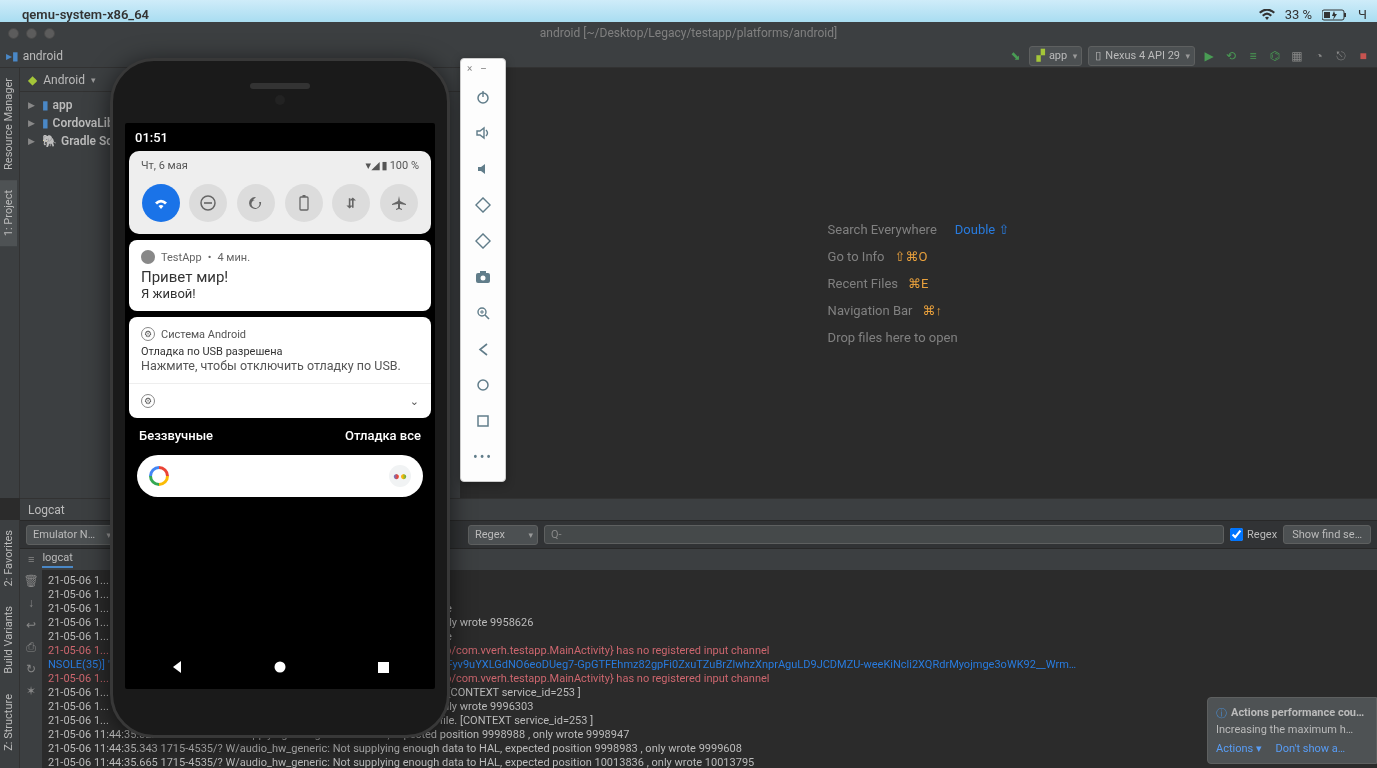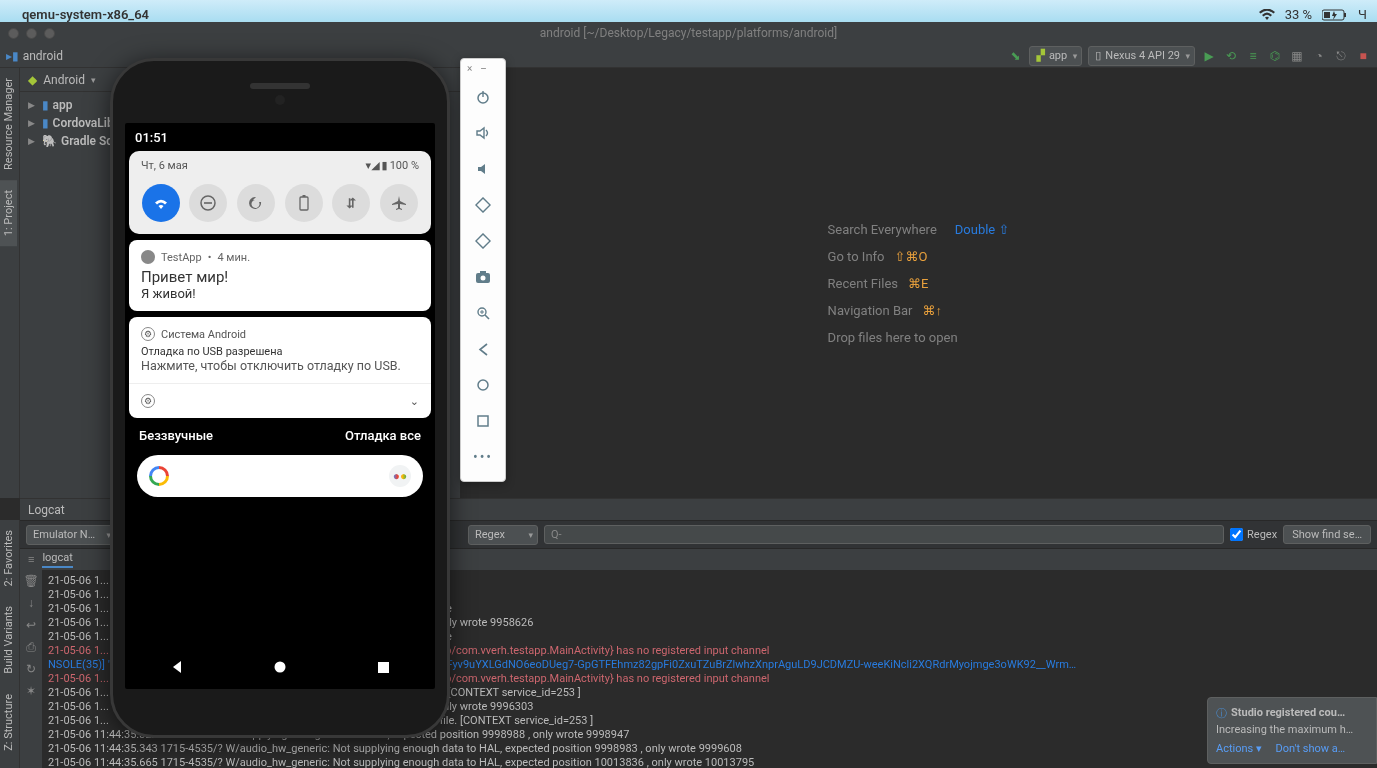--- a/index.html
+++ b/index.html
@@ -265,21 +265,21 @@
       <span style="color:#888">↻</span>
       <span style="color:#888">✶</span>
     </div>
     <div class="log-text" id="log-lines"><div class="w">21-05-06 1...                                     ...anup: Beginning Realtime garbage collection.</div><div class="w">21-05-06 1...                                     ...eanup: Finished Realtime garbage collection.</div><div class="w">21-05-06 1...                                     ...om.vverh.testapp) RenderThread identical 1 line</div><div class="w">21-05-06 1...                                     ...gh data to HAL, expected position 9958683 , only wrote 9958626</div><div class="w">21-05-06 1...                                     ...om.vverh.testapp) RenderThread identical 1 line</div><div class="e">21-05-06 1...                                     ... handle Window{4664324 u0 com.vverh.testapp/com.vverh.testapp.MainActivity} has no registered input channel</div><div class="b">NSOLE(35)] "fEXOQMzqQEOgy687p5bc3e:APA91bHLY-m1c3GsyrwMnW0V3IZso0Fyv9uYXLGdNO6eoDUeg7-GpGTFEhmz82gpFi0ZxuTZuBrZlwhzXnprAguLD9JCDMZU-weeKiNcli2XQRdrMyojmge3oWK92__Wrm…</div><div class="e">21-05-06 1...                                     ... handle Window{4664324 u0 com.vverh.testapp/com.vverh.testapp.MainActivity} has no registered input channel</div><div class="w">21-05-06 1...                                     ...Utils: [Places]: ?: Couldn't find platform key file. [CONTEXT service_id=253 ]</div><div class="w">21-05-06 1...                                     ...gh data to HAL, expected position 9997519 , only wrote 9996303</div><div class="w">21-05-06 1...                                     ...ogUtils: [Places]: ?: Couldn't find platform key file. [CONTEXT service_id=253 ]</div><div class="w">21-05-06 11:44:35.322 1...                         ...pplying enough data to HAL, expected position 9998988 , only wrote 9998947</div><div class="w">21-05-06 11:44:35.343 1715-4535/? W/audio_hw_generic: Not supplying enough data to HAL, expected position 9998983 , only wrote 9999608</div><div class="w">21-05-06 11:44:35.665 1715-4535/? W/audio_hw_generic: Not supplying enough data to HAL, expected position 10013836 , only wrote 10013795</div></div>
   </div>
 </div>
 
 <div class="notif">
   <div class="title">
       <span class="info-ico">ⓘ</span>
-      <b>Studio registered cou…</b>
+      <b>Actions performance cou…</b>
     </div>
   <div style="margin-top:2px;color:#bbb">Increasing the maximum h…</div>
   <div class="links">
     <span>Actions ▾</span>
     <span>Don't show a…</span>
   </div>
 </div>
 
 <div class="phone">
   <div class="screen">

